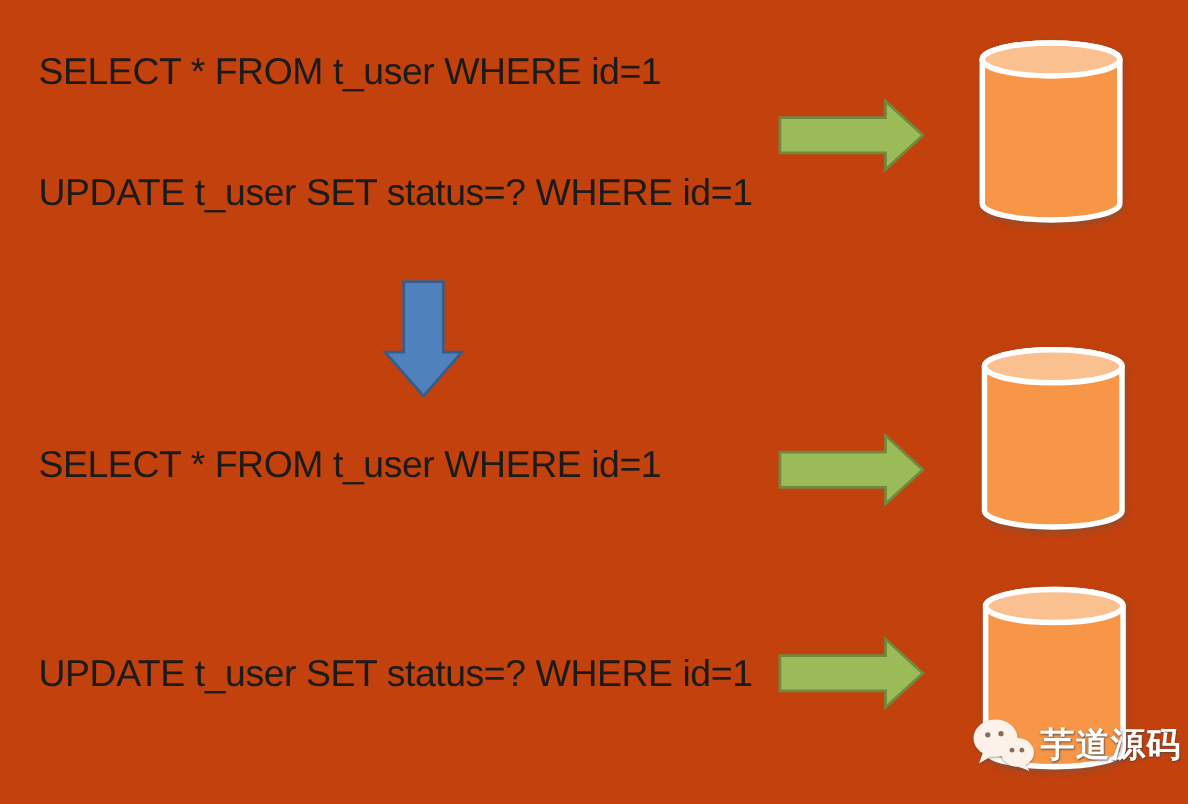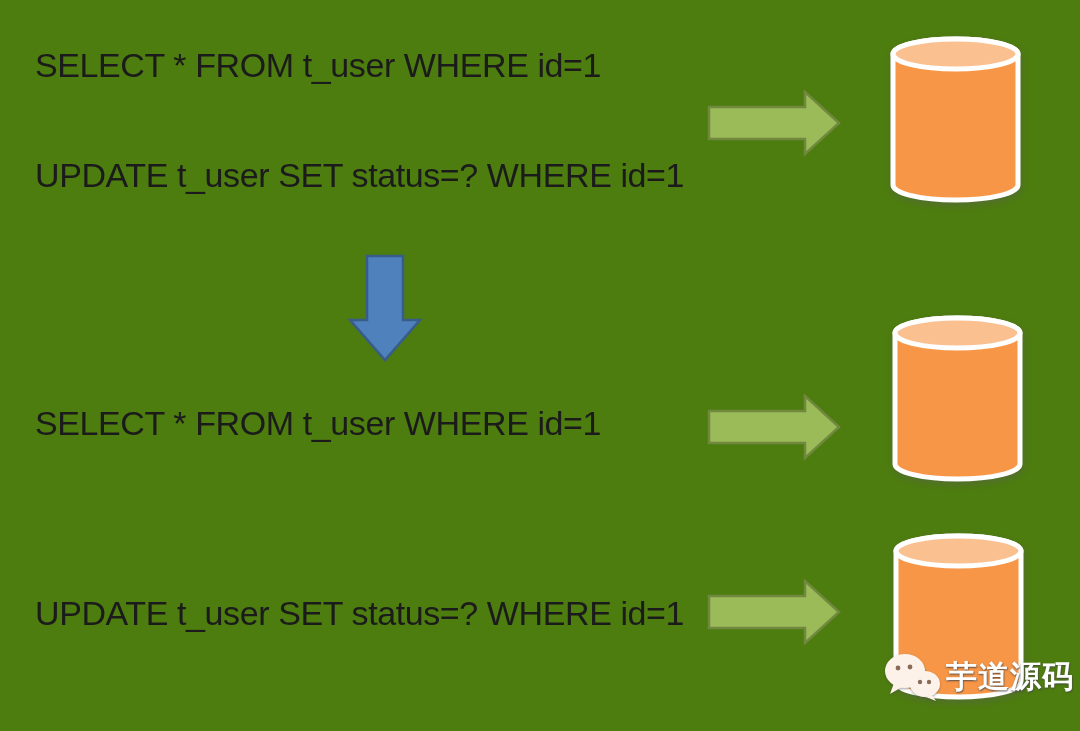--- a/index.html
+++ b/index.html
@@ -1,20 +1,20 @@
 <!DOCTYPE html>
 <html><head>
 <meta charset="utf-8">
 <style>
   html, body { margin: 0; padding: 0; background: #ffffff; }
   .stage {
     position: relative;
     width: 1080px;
     height: 731px;
-    background: #4d7c0f;
+    background: #c2410c;
     overflow: hidden;
     font-family: "Liberation Sans", sans-serif;
   }
   .sql-text {
     position: absolute;
     color: #1b1b1b;
     font-size: 34px;
     letter-spacing: -0.4px;
     white-space: nowrap;
     line-height: 40px;

